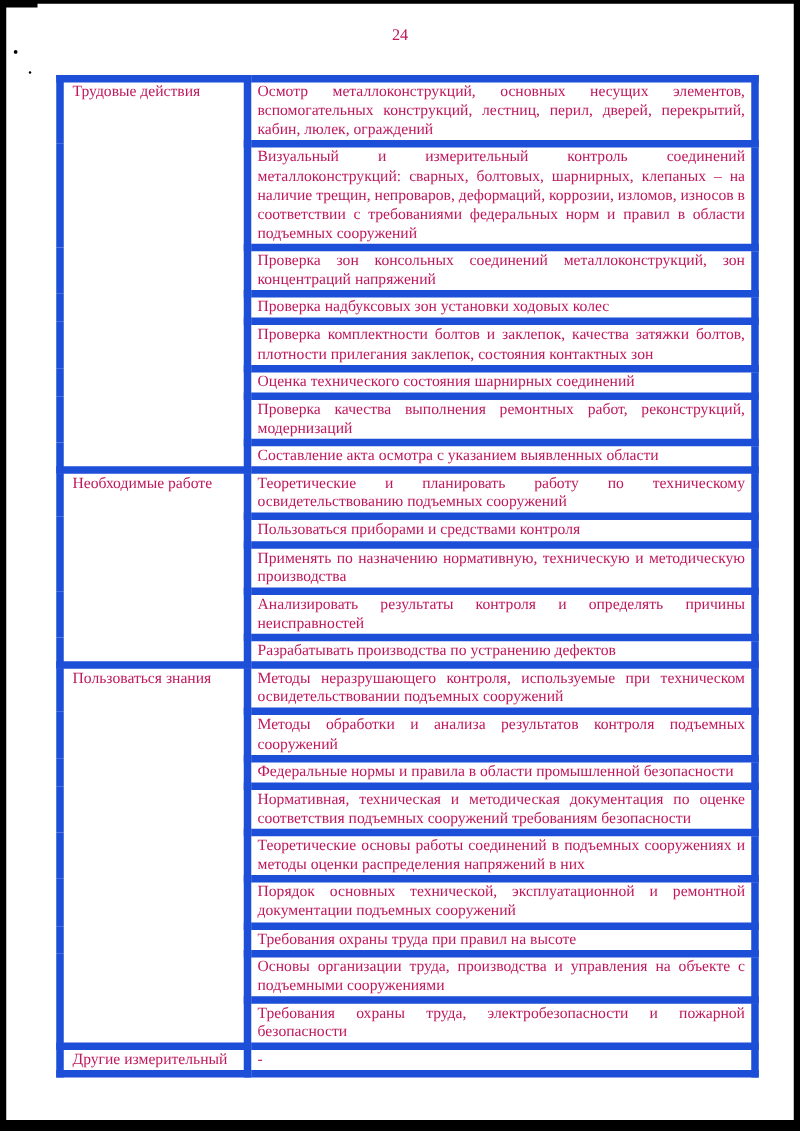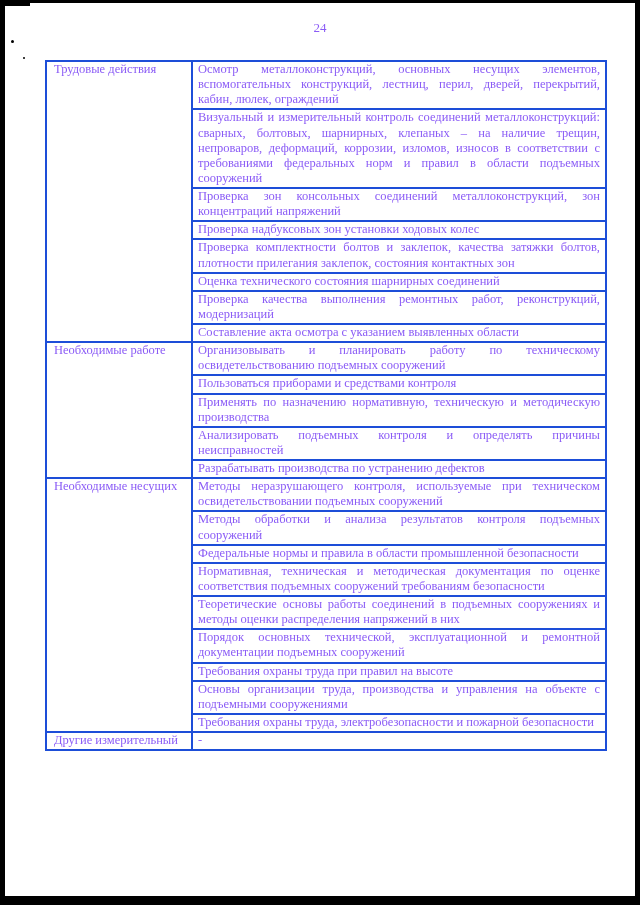--- a/index.html
+++ b/index.html
@@ -6,21 +6,21 @@
     margin: 0;
     padding: 0;
     background: #ffffff;
   }
   .page {
     position: relative;
     width: 640px;
     height: 905px;
     background: #ffffff;
     font-family: "Liberation Serif", serif;
-    color: #8b5cf6;
+    color: #be185d;
     overflow: hidden;
   }
   .scan-edge {
     position: absolute;
     background: #000000;
   }
   .edge-top    { top: 0; left: 0; width: 640px; height: 3px; }
   .edge-left   { top: 0; left: 0; width: 5px;  height: 905px; }
   .edge-right  { top: 0; right: 0; width: 5px; height: 905px; }
   .edge-bottom { bottom: 0; left: 0; width: 640px; height: 9px; }
@@ -37,21 +37,21 @@
   }
   table.spec-table {
     position: absolute;
     top: 60px;
     left: 45px;
     width: 562px;
     border-collapse: collapse;
     table-layout: fixed;
   }
   .spec-table td {
-    border: 2px solid #1d4ed8;
+    border: 6px solid #1d4ed8;
     vertical-align: top;
     font-size: 12.5px;
     line-height: 1.21;
     padding: 0px 5px 1px 5px;
   }
   .spec-table td.label {
     width: 132px;
     text-align: left;
     padding-left: 7px;
   }
@@ -95,36 +95,36 @@
           <td class="value">Оценка технического состояния шарнирных соединений</td>
         </tr>
         <tr>
           <td class="value">Проверка качества выполнения ремонтных работ, реконструкций, модернизаций</td>
         </tr>
         <tr>
           <td class="value">Составление акта осмотра с указанием выявленных области</td>
         </tr>
         <tr>
           <td class="label" rowspan="5">Необходимые работе</td>
-          <td class="value">Организовывать и планировать работу по техническому освидетельствованию подъемных сооружений</td>
+          <td class="value">Теоретические и планировать работу по техническому освидетельствованию подъемных сооружений</td>
         </tr>
         <tr>
           <td class="value">Пользоваться приборами и средствами контроля</td>
         </tr>
         <tr>
           <td class="value">Применять по назначению нормативную, техническую и методическую производства</td>
         </tr>
         <tr>
-          <td class="value">Анализировать подъемных контроля и определять причины неисправностей</td>
+          <td class="value">Анализировать результаты контроля и определять причины неисправностей</td>
         </tr>
         <tr>
           <td class="value">Разрабатывать производства по устранению дефектов</td>
         </tr>
         <tr>
-          <td class="label" rowspan="9">Необходимые несущих</td>
+          <td class="label" rowspan="9">Пользоваться знания</td>
           <td class="value">Методы неразрушающего контроля, используемые при техническом освидетельствовании подъемных сооружений</td>
         </tr>
         <tr>
           <td class="value">Методы обработки и анализа результатов контроля подъемных сооружений</td>
         </tr>
         <tr>
           <td class="value">Федеральные нормы и правила в области промышленной безопасности</td>
         </tr>
         <tr>
           <td class="value">Нормативная, техническая и методическая документация по оценке соответствия подъемных сооружений требованиям безопасности</td>

